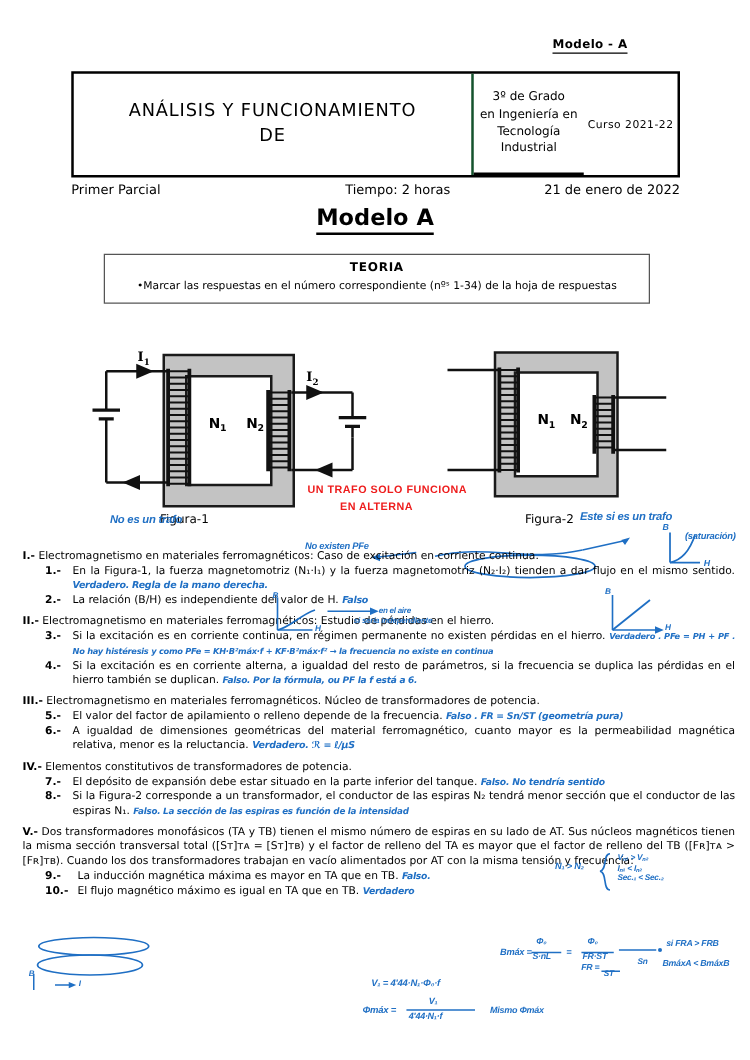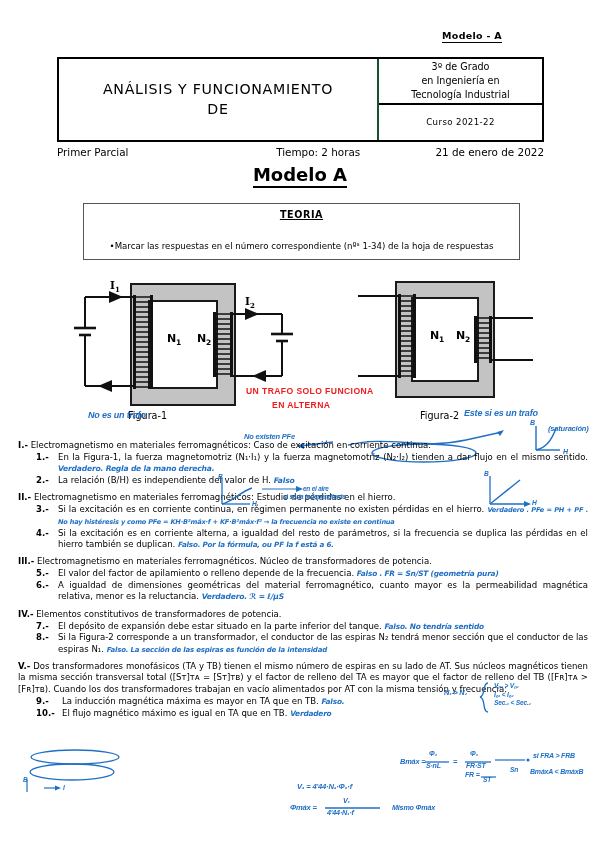--- a/index.html
+++ b/index.html
@@ -50,21 +50,21 @@
     border-right:2px solid #14532d;
     display:flex;flex-direction:column;
     align-items:center;justify-content:center;
     text-align:center;
     font-size:14.2px;
     letter-spacing:.7px;
     line-height:1.38;
     padding:0 6px;
     box-sizing:border-box;
   }
-  .hdr-right{flex:1;display:flex;flex-direction:column;}
+  .hdr-right{flex:1;display:flex;flex-direction:row;}
   .hdr-r-top{
     flex:0 0 54%;
     border-bottom:2px solid #000;
     display:flex;flex-direction:column;
     align-items:center;justify-content:center;
     font-size:9.6px;line-height:1.45;text-align:center;
   }
   .hdr-r-bot{
     flex:1;display:flex;align-items:center;justify-content:center;
     font-size:8.6px;letter-spacing:.4px;
@@ -85,21 +85,21 @@
   .modelo-a span{border-bottom:2px solid #000;padding-bottom:1px;}
 
   
   .teoria{
     position:absolute;left:83px;top:203px;width:437px;
     border:1.3px solid #555;
     box-sizing:border-box;
     padding:5px 4px 6px;
     text-align:center;
   }
-  .teoria-title{font-size:9.6px;font-weight:700;letter-spacing:.6px;margin-bottom:20px;text-decoration:underline;}
+  .teoria-title{font-size:9.6px;font-weight:700;letter-spacing:.6px;margin-bottom:3px;}
   .teoria-li{font-size:8.6px;line-height:1.5;}
 
   
   .figwrap{position:absolute;left:0;top:272px;width:600px;height:165px;}
   .figcap{position:absolute;font-size:9.6px;}
 
   
   .body{
     position:absolute;left:18px;top:440px;width:570px;
     font-size:8.55px;

